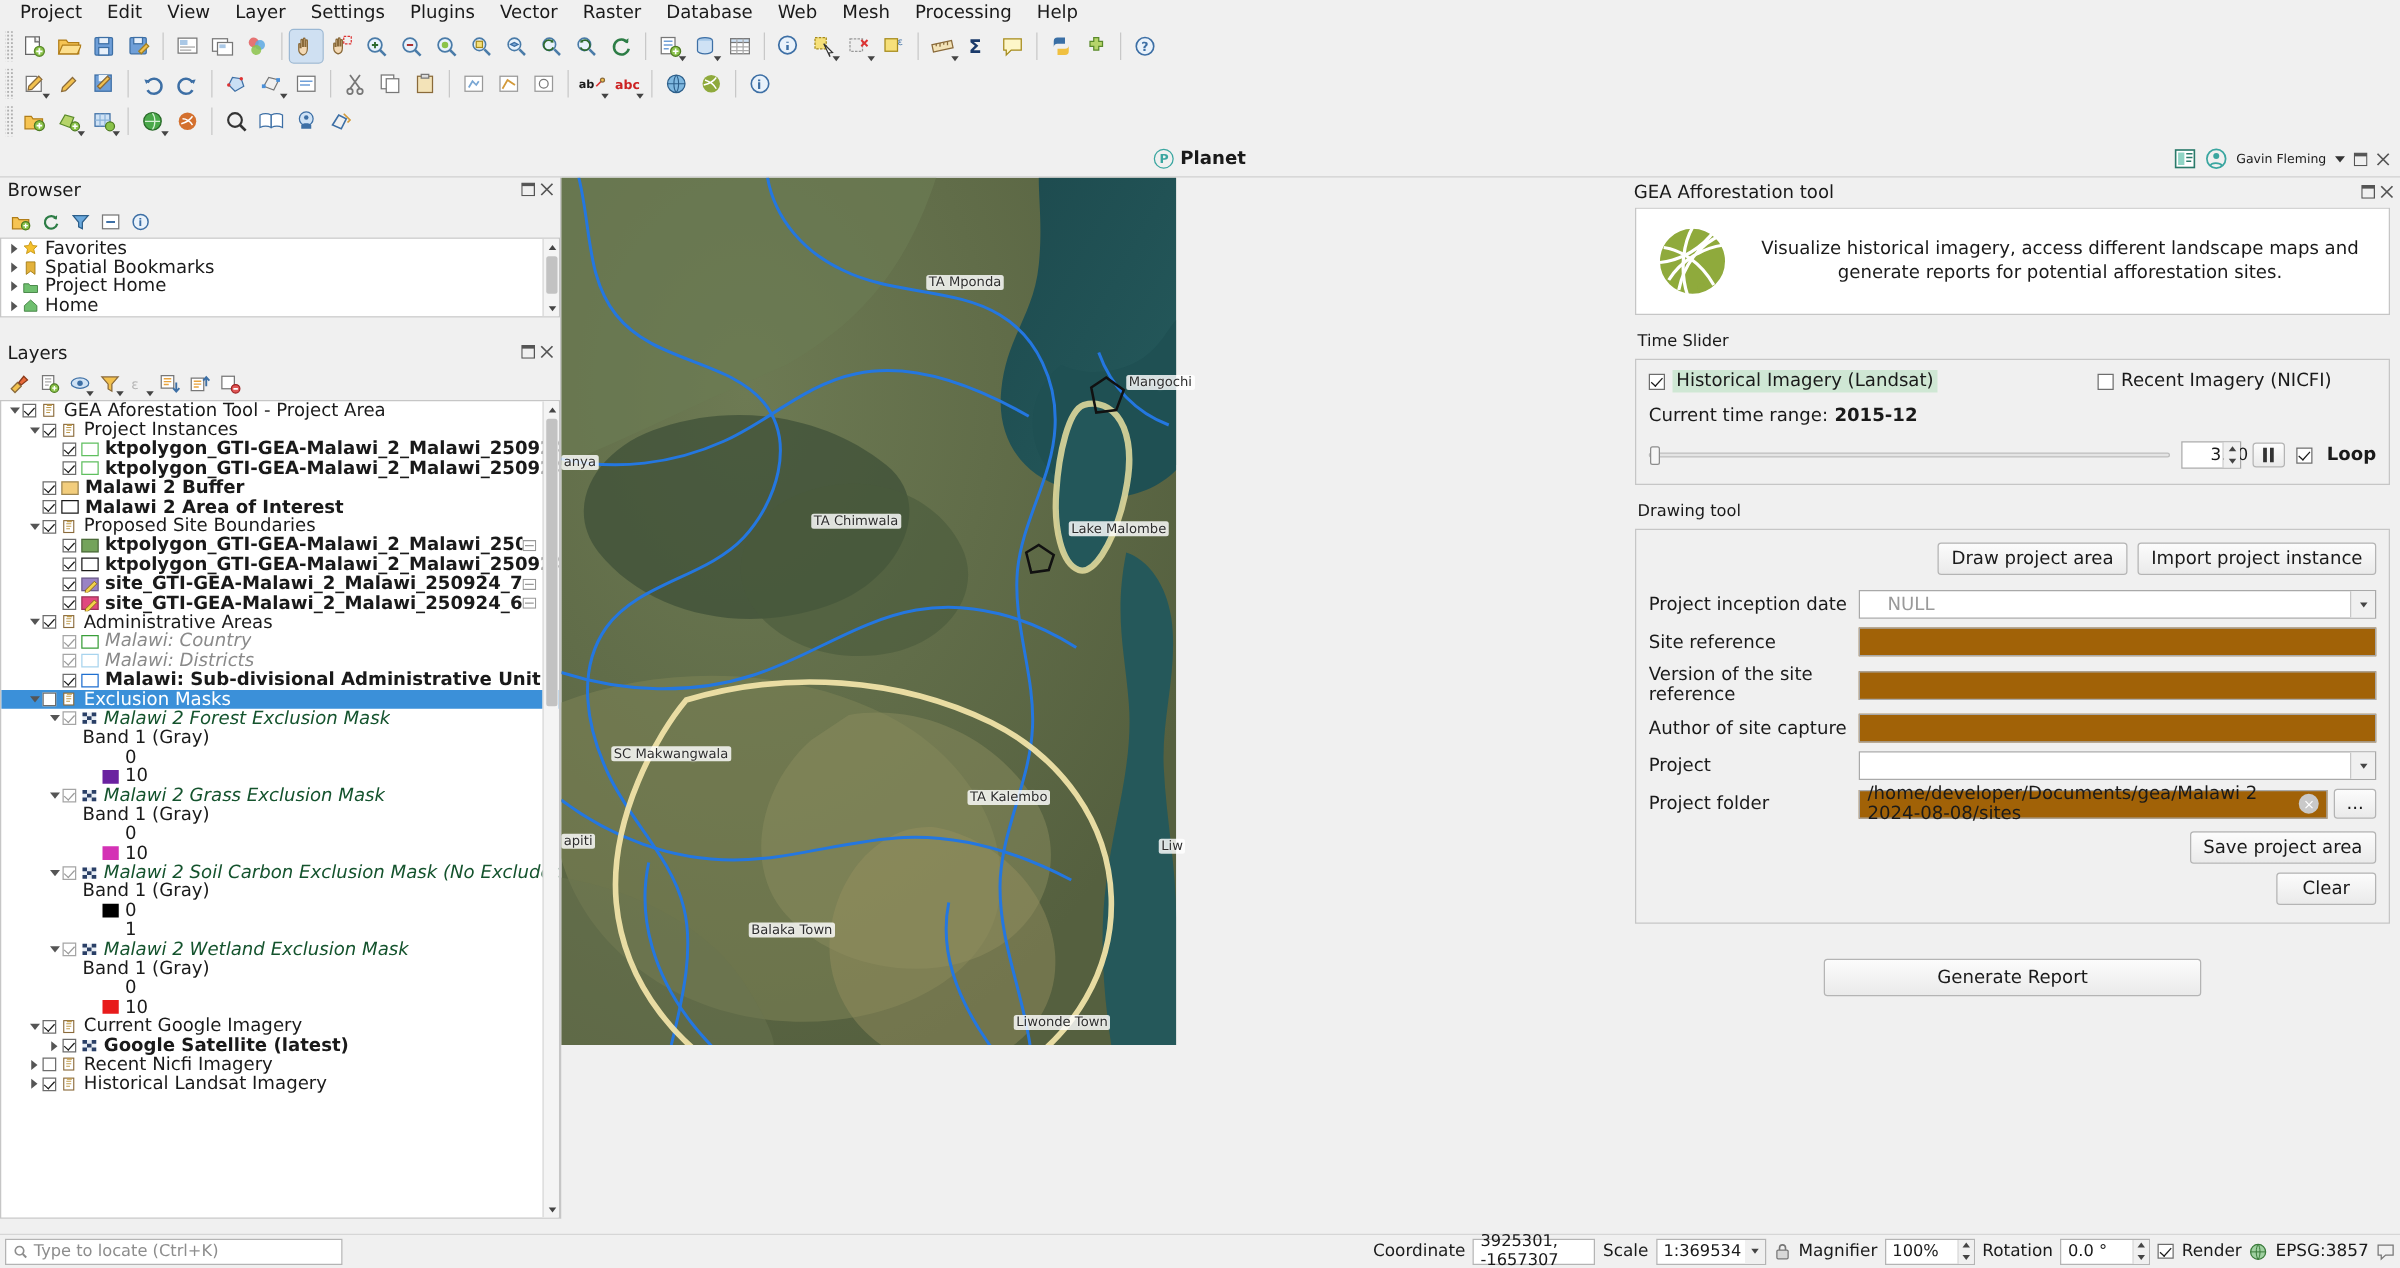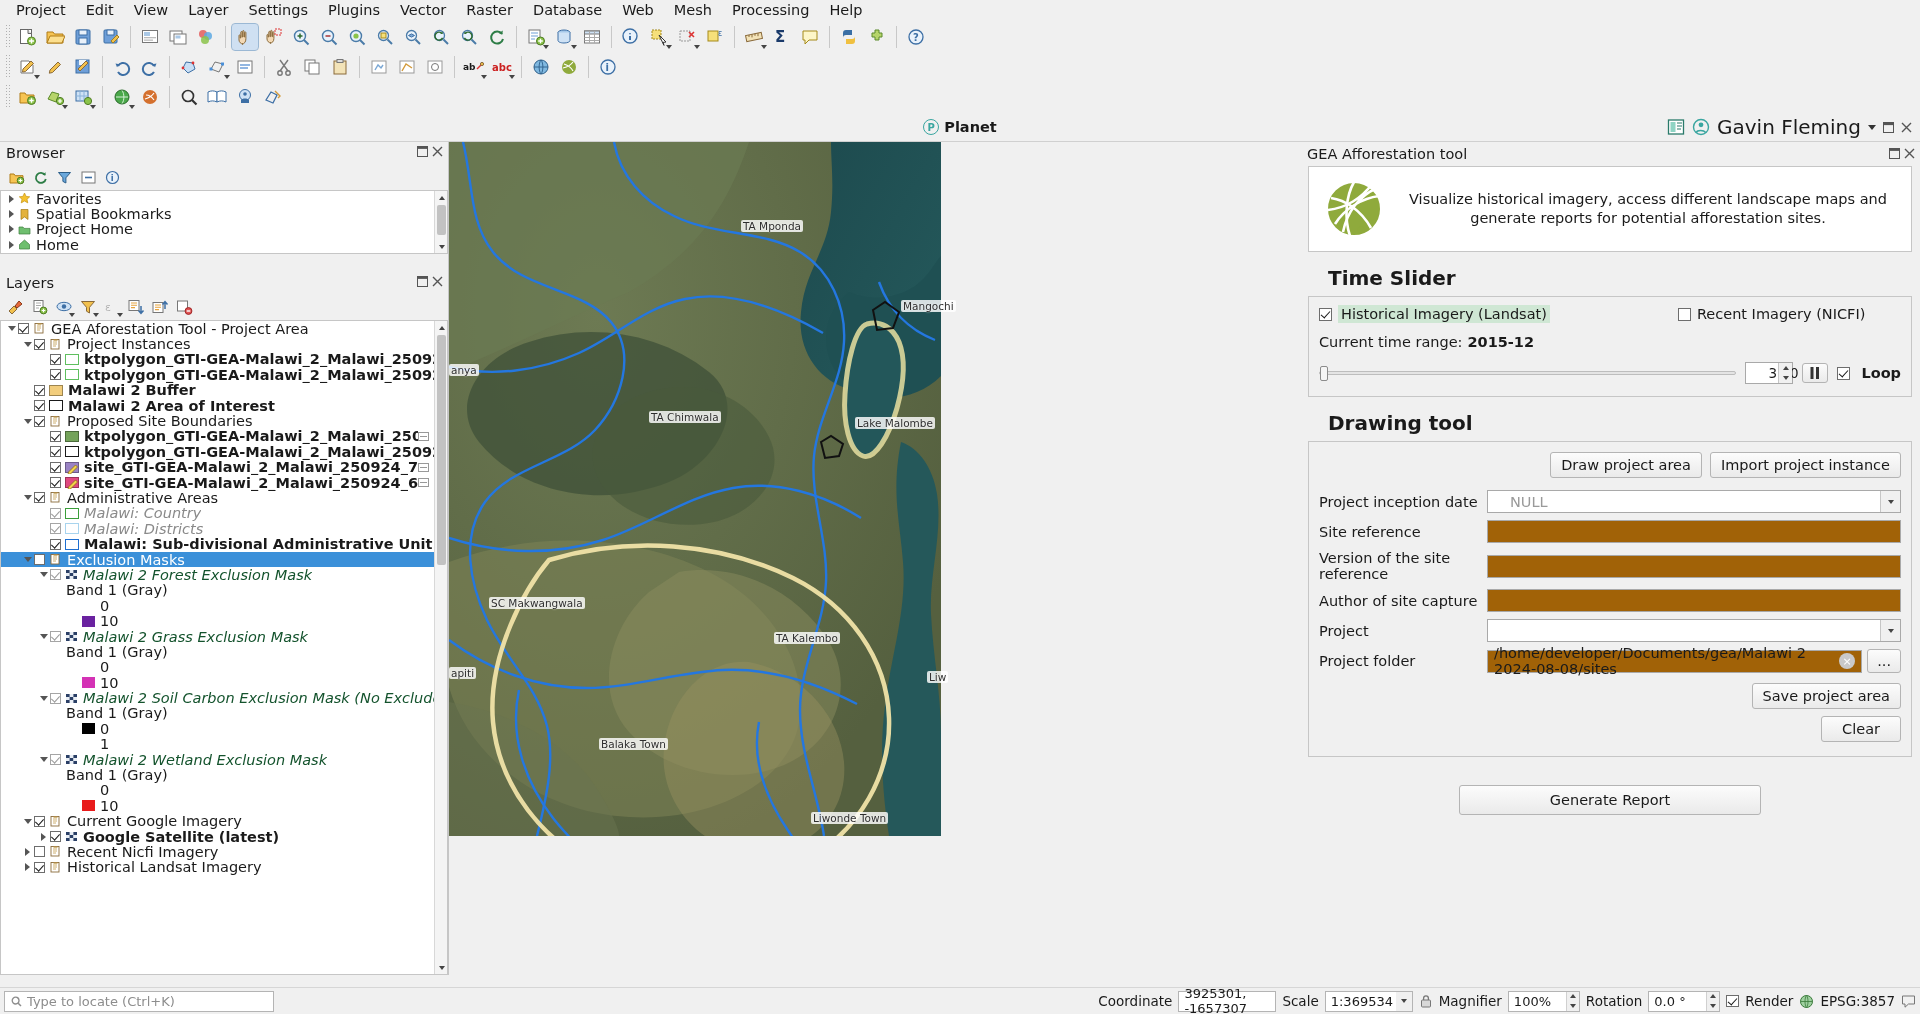--- a/index.html
+++ b/index.html
@@ -42,21 +42,21 @@
     flex: 0 0 29px; background: #f0f0f0; display: flex; align-items: center;
     position: relative; border-bottom: 1px solid #d0d0d0;
   }
   .title-center {
     position: absolute; left: 0; right: 0; text-align: center;
     font-weight: bold; font-size: 14.5px; display: flex; align-items: center; justify-content: center; gap: 5px;
   }
   .planet-ic { width: 16px; height: 16px; border: 1.4px solid #3aa6a0; border-radius: 50%;
     display: inline-flex; align-items: center; justify-content: center; font-size: 10px; color: #3aa6a0; font-weight: bold;}
   .user-area { margin-left: auto; display: flex; align-items: center; gap: 7px; padding-right: 8px; }
-  .user-name { font-size: 20px; }
+  .user-name { font-size: 10px; }
   .dd-arrow { width: 0; height: 0; border-left: 4px solid transparent; border-right: 4px solid transparent; border-top: 5px solid #333; }
 
   
   .main { flex: 1 1 auto; display: flex; min-height: 0; background: #f0f0f0; }
 
   
   .leftdock { width: 448px; flex: 0 0 448px; display: flex; flex-direction: column; background: #f0f0f0; }
   .panel-title {
     height: 22px; display: flex; align-items: center; padding-left: 6px;
     font-size: 14.5px; position: relative; flex: 0 0 22px;
@@ -105,21 +105,21 @@
     text-shadow: 0 0 2px #fff;
   }
 
   
   .rightdock { width: 620px; flex: 0 0 620px; display: flex; flex-direction: column; background: #f0f0f0; }
   .rd-title { height: 24px; flex: 0 0 24px; display: flex; align-items: center; padding-left: 7px; position: relative; font-size: 14.5px;}
   .rd-body { flex: 1 1 auto; padding: 0 8px 4px 8px; overflow: hidden; }
   .header-card { border: 1px solid #c6c6c6; background: #fff; display: flex; align-items: center;
      padding: 12px 14px; gap: 14px; height: 86px; }
   .header-txt { font-size: 14.5px; line-height: 19px; text-align: center; flex: 1 1 auto; }
-  .sect-h { font-weight: bold; font-size: 20px; margin: 14px 0 6px 20px; }
+  .sect-h { font-weight: normal; font-size: 13px; margin: 14px 0 6px 2px; }
   .sect-box { border: 1px solid #c6c6c6; background: #f0f0f0; padding: 8px 10px 12px 10px; }
   .row { display: flex; align-items: center; }
   .chk { width: 13px; height: 13px; border: 1px solid #6d6d6d; background: #fff; position: relative; flex: 0 0 13px; }
   .chk.on::after { content: ""; position: absolute; left: 3px; top: 0px; width: 4px; height: 8px;
     border: solid #1a1a1a; border-width: 0 1.8px 1.8px 0; transform: rotate(42deg); }
   .chklabel { margin-left: 6px; font-size: 14.5px; }
   .chklabel.hl { background: #cfe7d4; padding: 1px 3px; }
   .slider-track { height: 4px; background: #e4e4e4; border: 1px solid #bdbdbd; border-radius: 2px; flex: 1 1 auto; position: relative;}
   .slider-handle { position: absolute; left: 0px; top: -6px; width: 8px; height: 15px; background: #f6f6f6;
      border: 1px solid #8c8c8c; border-radius: 2px; }

